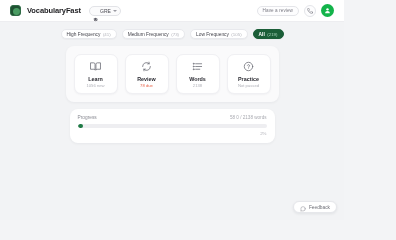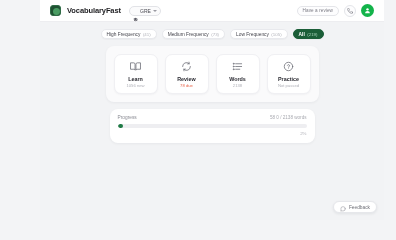--- a/index.html
+++ b/index.html
@@ -2,21 +2,21 @@
 <html><head>
 <meta charset="utf-8">
 <style>
   * { box-sizing: border-box; margin: 0; padding: 0; }
   html, body {
     width: 396px; height: 220px;
     font-family: "Liberation Sans", sans-serif;
     background: #f3f4f6;
     overflow: hidden;
   }
-  .app { position: relative; width: 344px; height: 220px; background: #f2f3f5; margin-left: 40px; }
+  .app { position: relative; width: 344px; height: 220px; background: #f2f3f5; }
 
   
   .header {
     height: 22px; background: #ffffff;
     display: flex; align-items: center;
     padding: 0 10px; gap: 6px;
     border-bottom: 1px solid #ededf0;
   }
   .logo {
     width: 11px; height: 11px; border-radius: 3px;

